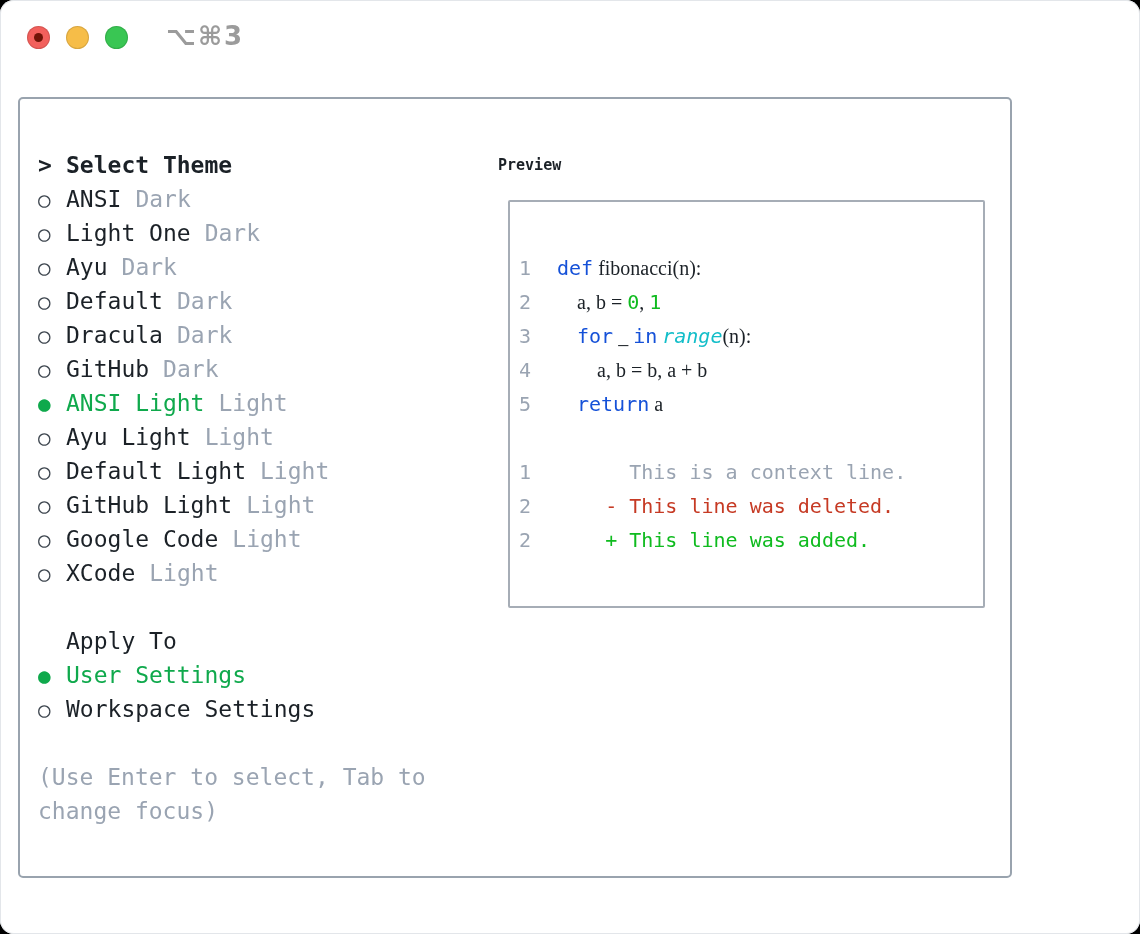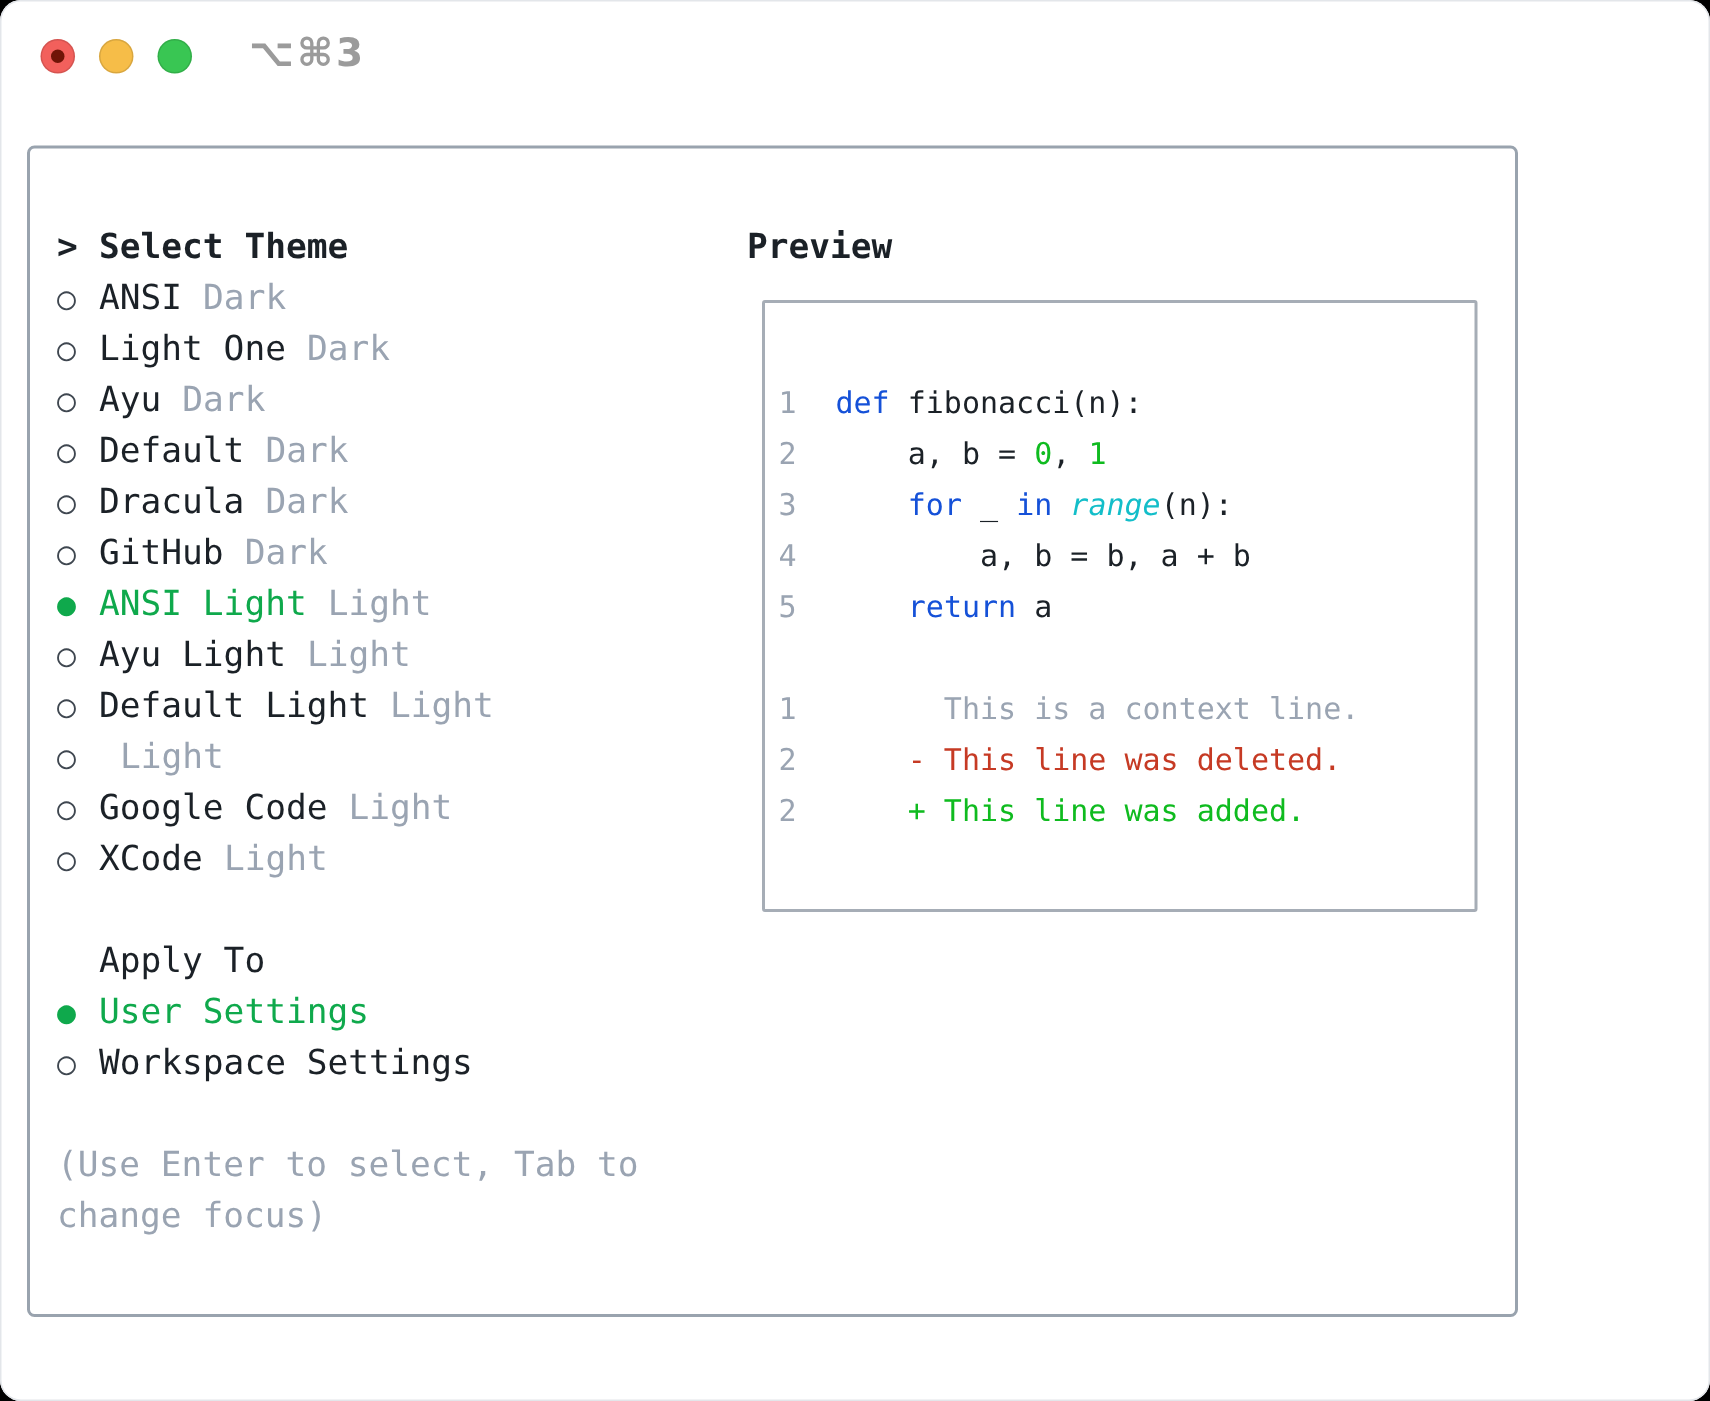--- a/index.html
+++ b/index.html
@@ -46,34 +46,34 @@
   .gutter{width:28px;flex:none;}
   .bold{font-weight:bold;}
   .variant{color:var(--muted);margin-left:14px;text-align:center;}
   .bullet{color:#3f4750;font-size:21px;}
   .bullet.sel{color:var(--selgreen);}
   .tname.sel{color:var(--selgreen);}
   .help{color:var(--muted);text-align:right;}
   
   .preview-heading{
     position:absolute;left:478px;top:49px;height:34px;line-height:34px;
-    font-size:23px;font-weight:bold;
+    font-size:15px;font-weight:bold;
   }
   .preview-box{
     position:absolute;left:488px;top:101px;width:477px;height:408px;
     box-sizing:border-box;
     border:2px solid var(--box-border);
     border-radius:2px;
     padding:49px 0 0 9px;
     font-size:20px;
   }
   .cline{height:34px;line-height:34px;display:flex;white-space:pre;}
   .ln{width:38px;flex:none;color:var(--muted);}
   .ct{white-space:pre;}
-  .c-fg{color:var(--fg);}
+  .c-fg{color:var(--fg);font-family:Liberation Serif, serif;}
   .c-blue{color:var(--blue);margin-top:48px;}
   .c-cyan{color:var(--cyan);font-style:italic;}
   .c-green{color:var(--green);}
   .c-red{color:var(--red);}
   .c-muted{color:var(--muted);}
 </style>
 </head>
 <body>
 
 <div class="window">
@@ -114,21 +114,21 @@
           <div class="row">
     <span class="gutter"><span class="bullet sel">●</span></span><span class="tname sel">ANSI Light</span><span class="variant">Light</span>
   </div>
           <div class="row">
     <span class="gutter"><span class="bullet">○</span></span><span class="tname">Ayu Light</span><span class="variant">Light</span>
   </div>
           <div class="row">
     <span class="gutter"><span class="bullet">○</span></span><span class="tname">Default Light</span><span class="variant">Light</span>
   </div>
           <div class="row">
-    <span class="gutter"><span class="bullet">○</span></span><span class="variant">Light</span>
+    <span class="gutter"><span class="bullet">○</span></span><span class="tname">GitHub Light</span><span class="variant">Light</span>
   </div>
           <div class="row">
     <span class="gutter"><span class="bullet">○</span></span><span class="tname">Google Code</span><span class="variant">Light</span>
   </div>
           <div class="row">
     <span class="gutter"><span class="bullet">○</span></span><span class="tname">XCode</span><span class="variant">Light</span>
   </div>
         </div>
 
       <div class="spacer"></div>

